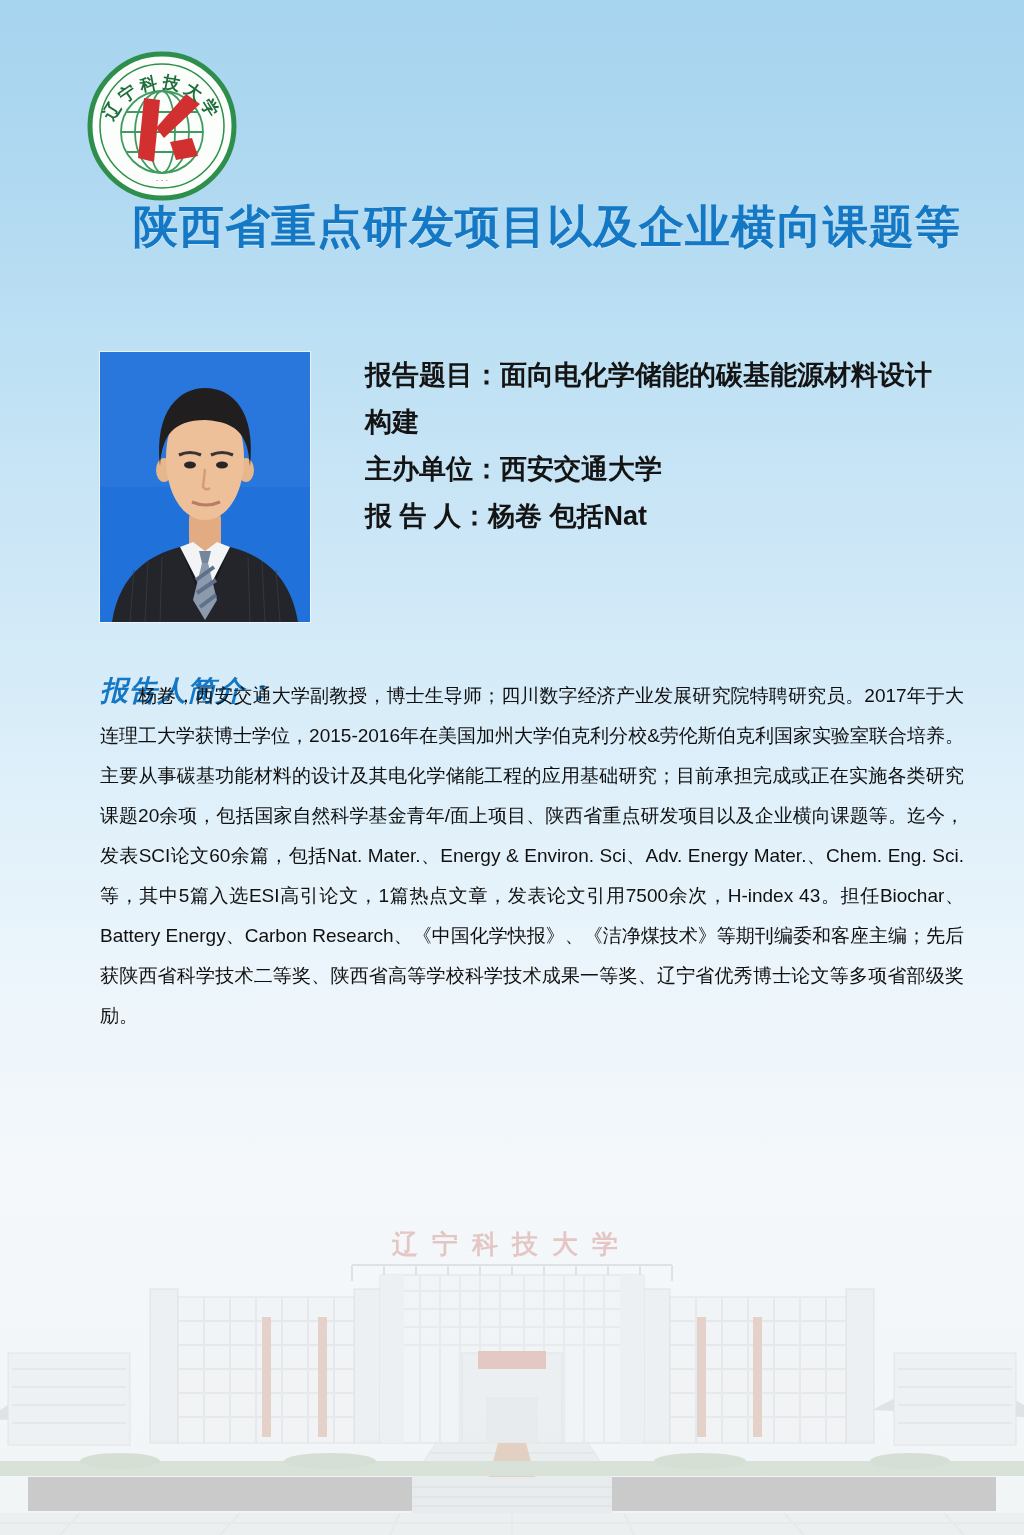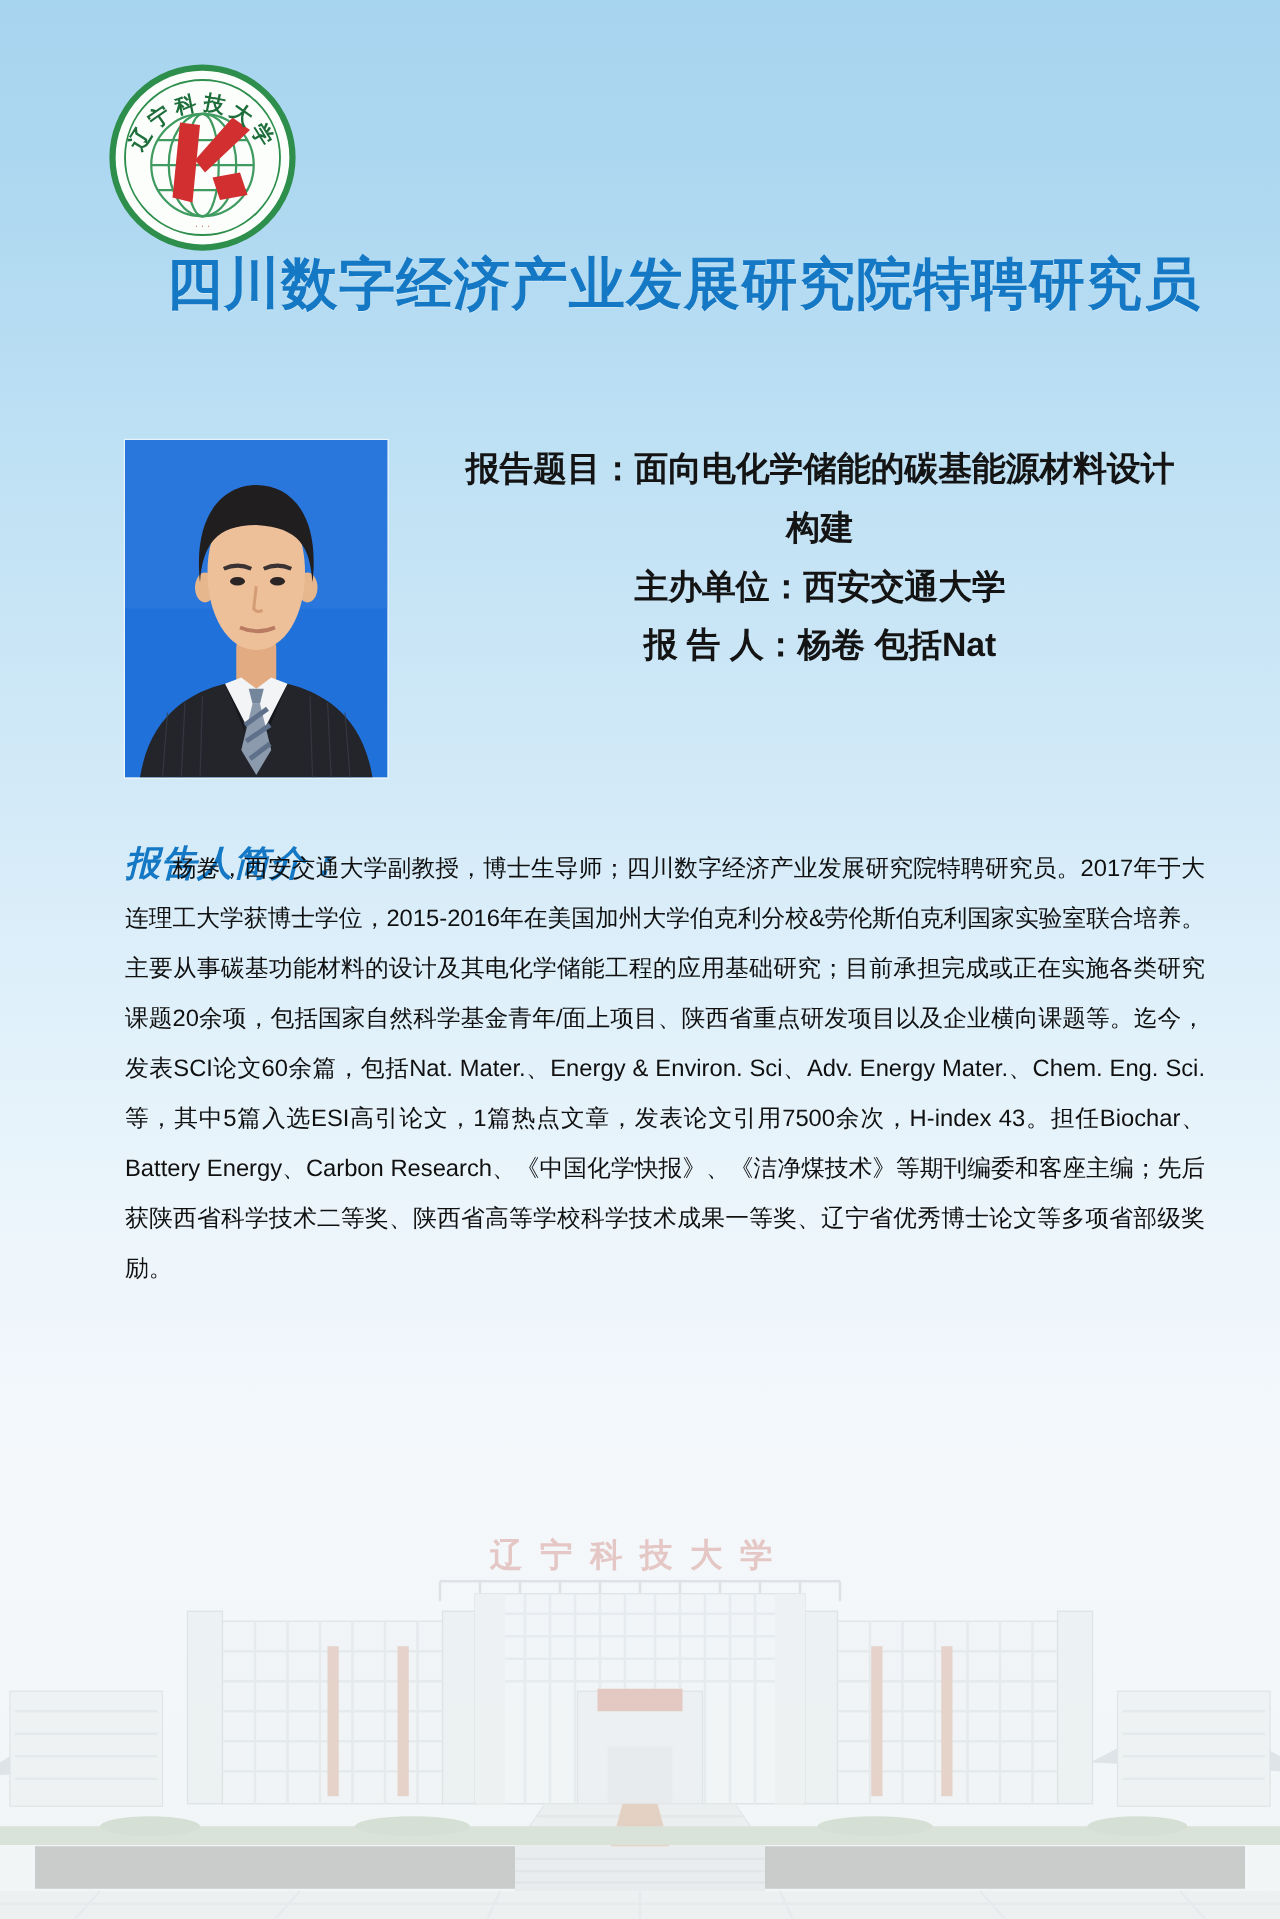--- a/index.html
+++ b/index.html
@@ -29,21 +29,21 @@
   .photo-frame {
     position:absolute; left:100px; top:352px; width:210px; height:270px;
     box-shadow:0 0 0 1px rgba(255,255,255,.6);
   }
   .photo-frame svg { display:block; }
   .event-info {
     position:absolute; left:365px; top:352px; width:582px;
     font-size:27px; line-height:47px; font-weight:600;
     color:#141414;
   }
-  .event-row { white-space:pre-wrap;text-align:center; }
+  .event-row { white-space:pre-wrap; }
   .bio-heading {
     position:absolute; left:100px; top:672px;
     color:#1478c4; font-size:28px; font-weight:bold;
     letter-spacing:1px;
     font-style:italic;
   }
   .bio-text {
     position:absolute; left:100px; top:676px; width:864px;
     font-size:19px; line-height:40px; color:#101010;
     text-indent:2em; text-align:justify;
@@ -77,21 +77,21 @@
 
       <path id="logoArc" d="M24,90 A52,52 0 0 1 128,90" fill="none"></path>
       <text font-size="17" font-weight="bold" fill="#1d6e3a" letter-spacing="4">
         <textPath href="#logoArc" startOffset="50%" text-anchor="middle">辽宁科技大学</textPath>
       </text>
       <text x="76" y="133" font-size="8" text-anchor="middle" fill="#c24a3a">· · ·</text>
     </svg>
   </div>
 
   <div class="title-block">
-    <div>四川数字经济产业发展研究院特聘研究员</div>
+    <div>陕西省重点研发项目以及企业横向课题等</div>
   </div>
 
   <div class="photo-frame">
     <svg width="210" height="270" viewBox="0 0 210 270">
       <rect width="210" height="270" fill="#2071da"></rect>
       <rect width="210" height="135" fill="#3b82e2" opacity="0.35"></rect>
 
       <rect x="89" y="156" width="32" height="44" rx="10" fill="#e2ab81"></rect>
 
       <ellipse cx="64" cy="118" rx="8" ry="12" fill="#e6b68d"></ellipse>

